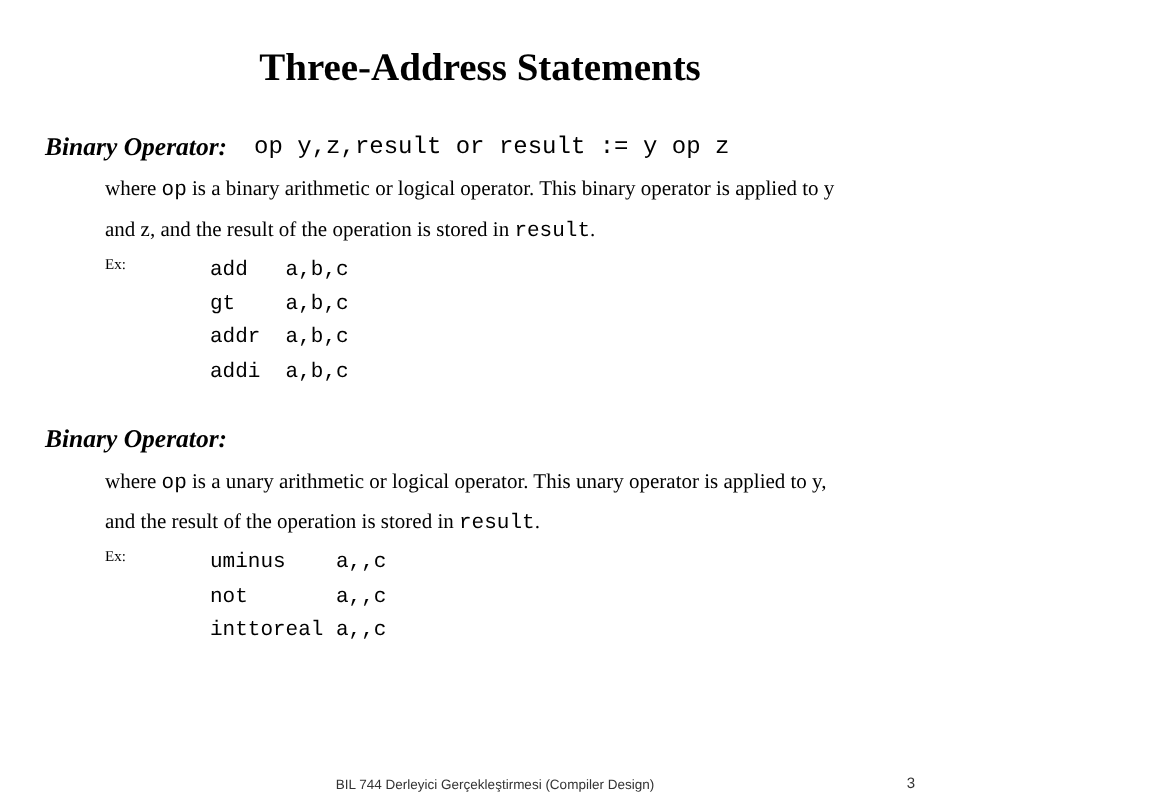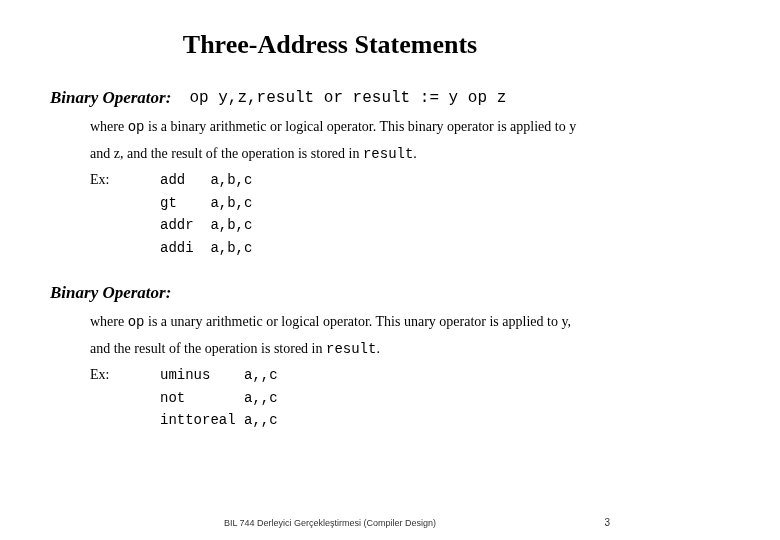--- a/index.html
+++ b/index.html
@@ -11,21 +11,21 @@
       font-family: 'Times New Roman', Times, serif;
       font-size: 15px;
       color: #000000;
       overflow: hidden;
       position: relative;
     }
 
     .page {
       width: 660px;
       height: 540px;
-      padding: 30px 50px 20px 50px;
+      padding: 30px 50px 20px 30px;
       position: relative;
     }
 
     .title {
       text-align: center;
       font-size: 26px;
       font-weight: bold;
       margin-bottom: 28px;
       font-family: 'Times New Roman', Times, serif;
     }
@@ -71,21 +71,21 @@
 
     .ex-block {
       display: flex;
       gap: 0px;
       margin-top: 4px;
       align-items: flex-start;
     }
 
     .ex-label {
       font-family: 'Times New Roman', Times, serif;
-      font-size: 14px;
+      font-size: 10px;
       min-width: 70px;
     }
 
     .ex-codes {
       font-family: 'Courier New', Courier, monospace;
       font-size: 14px;
       line-height: 1.6;
       text-align: right;
     }
 

